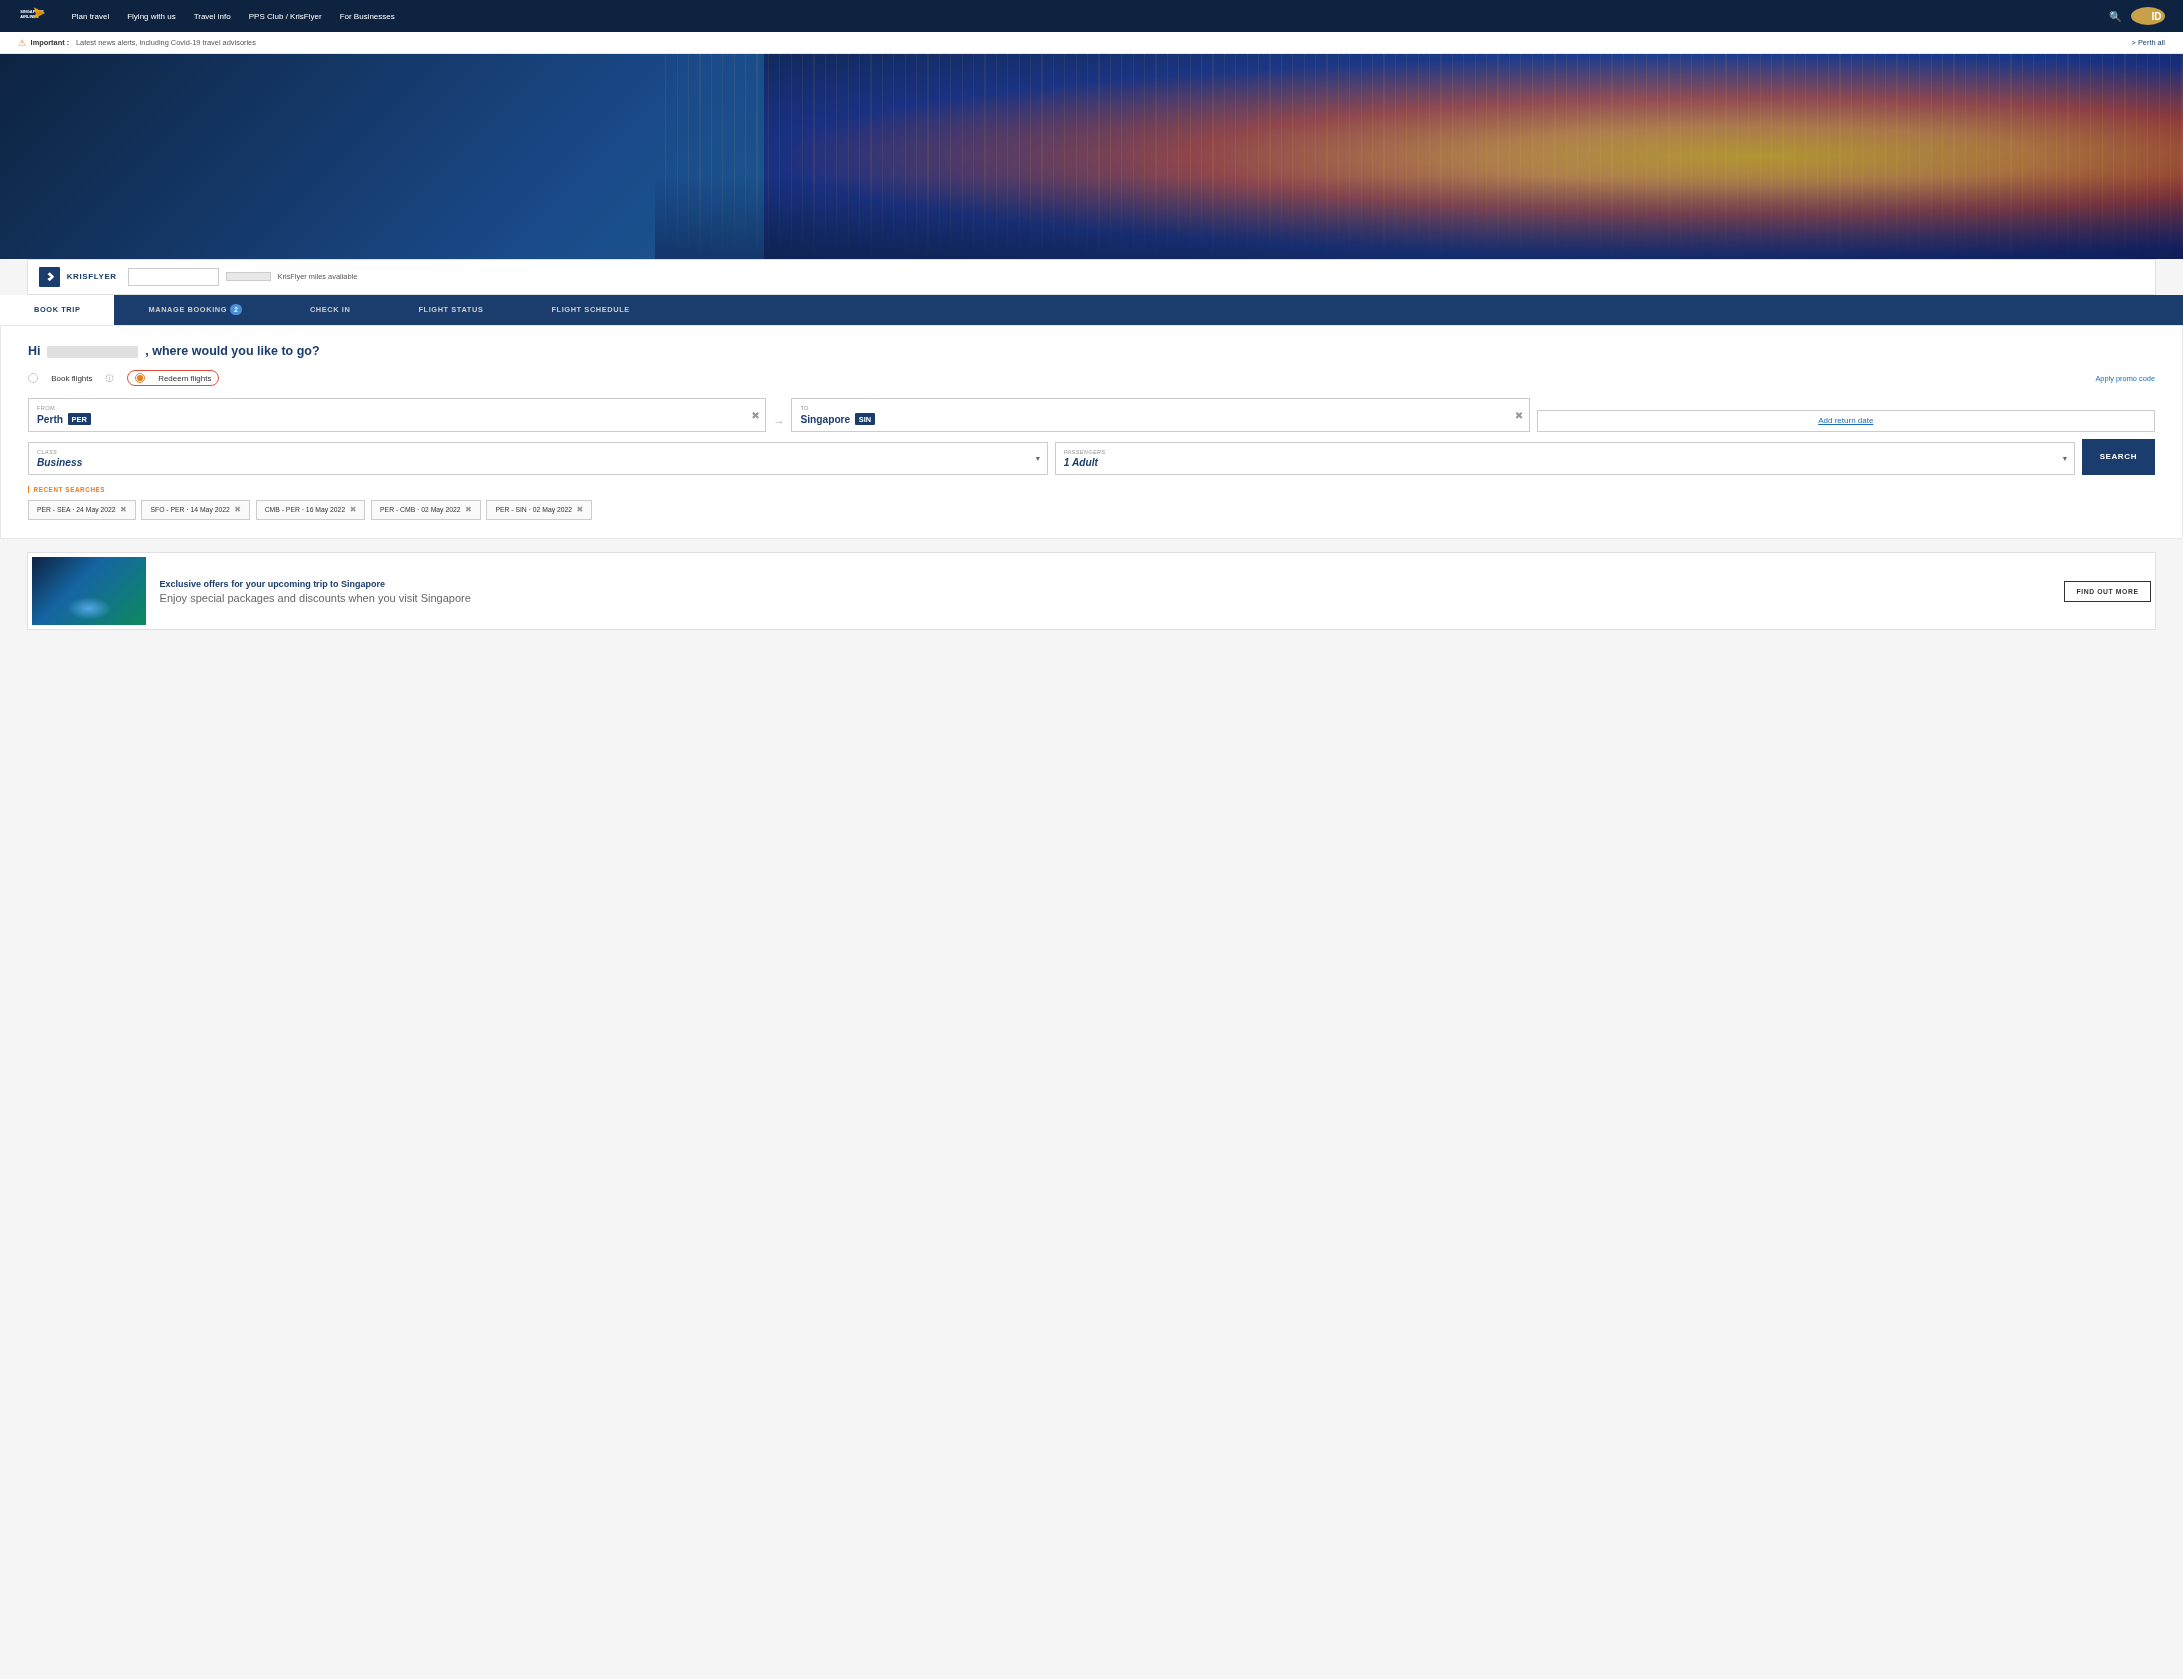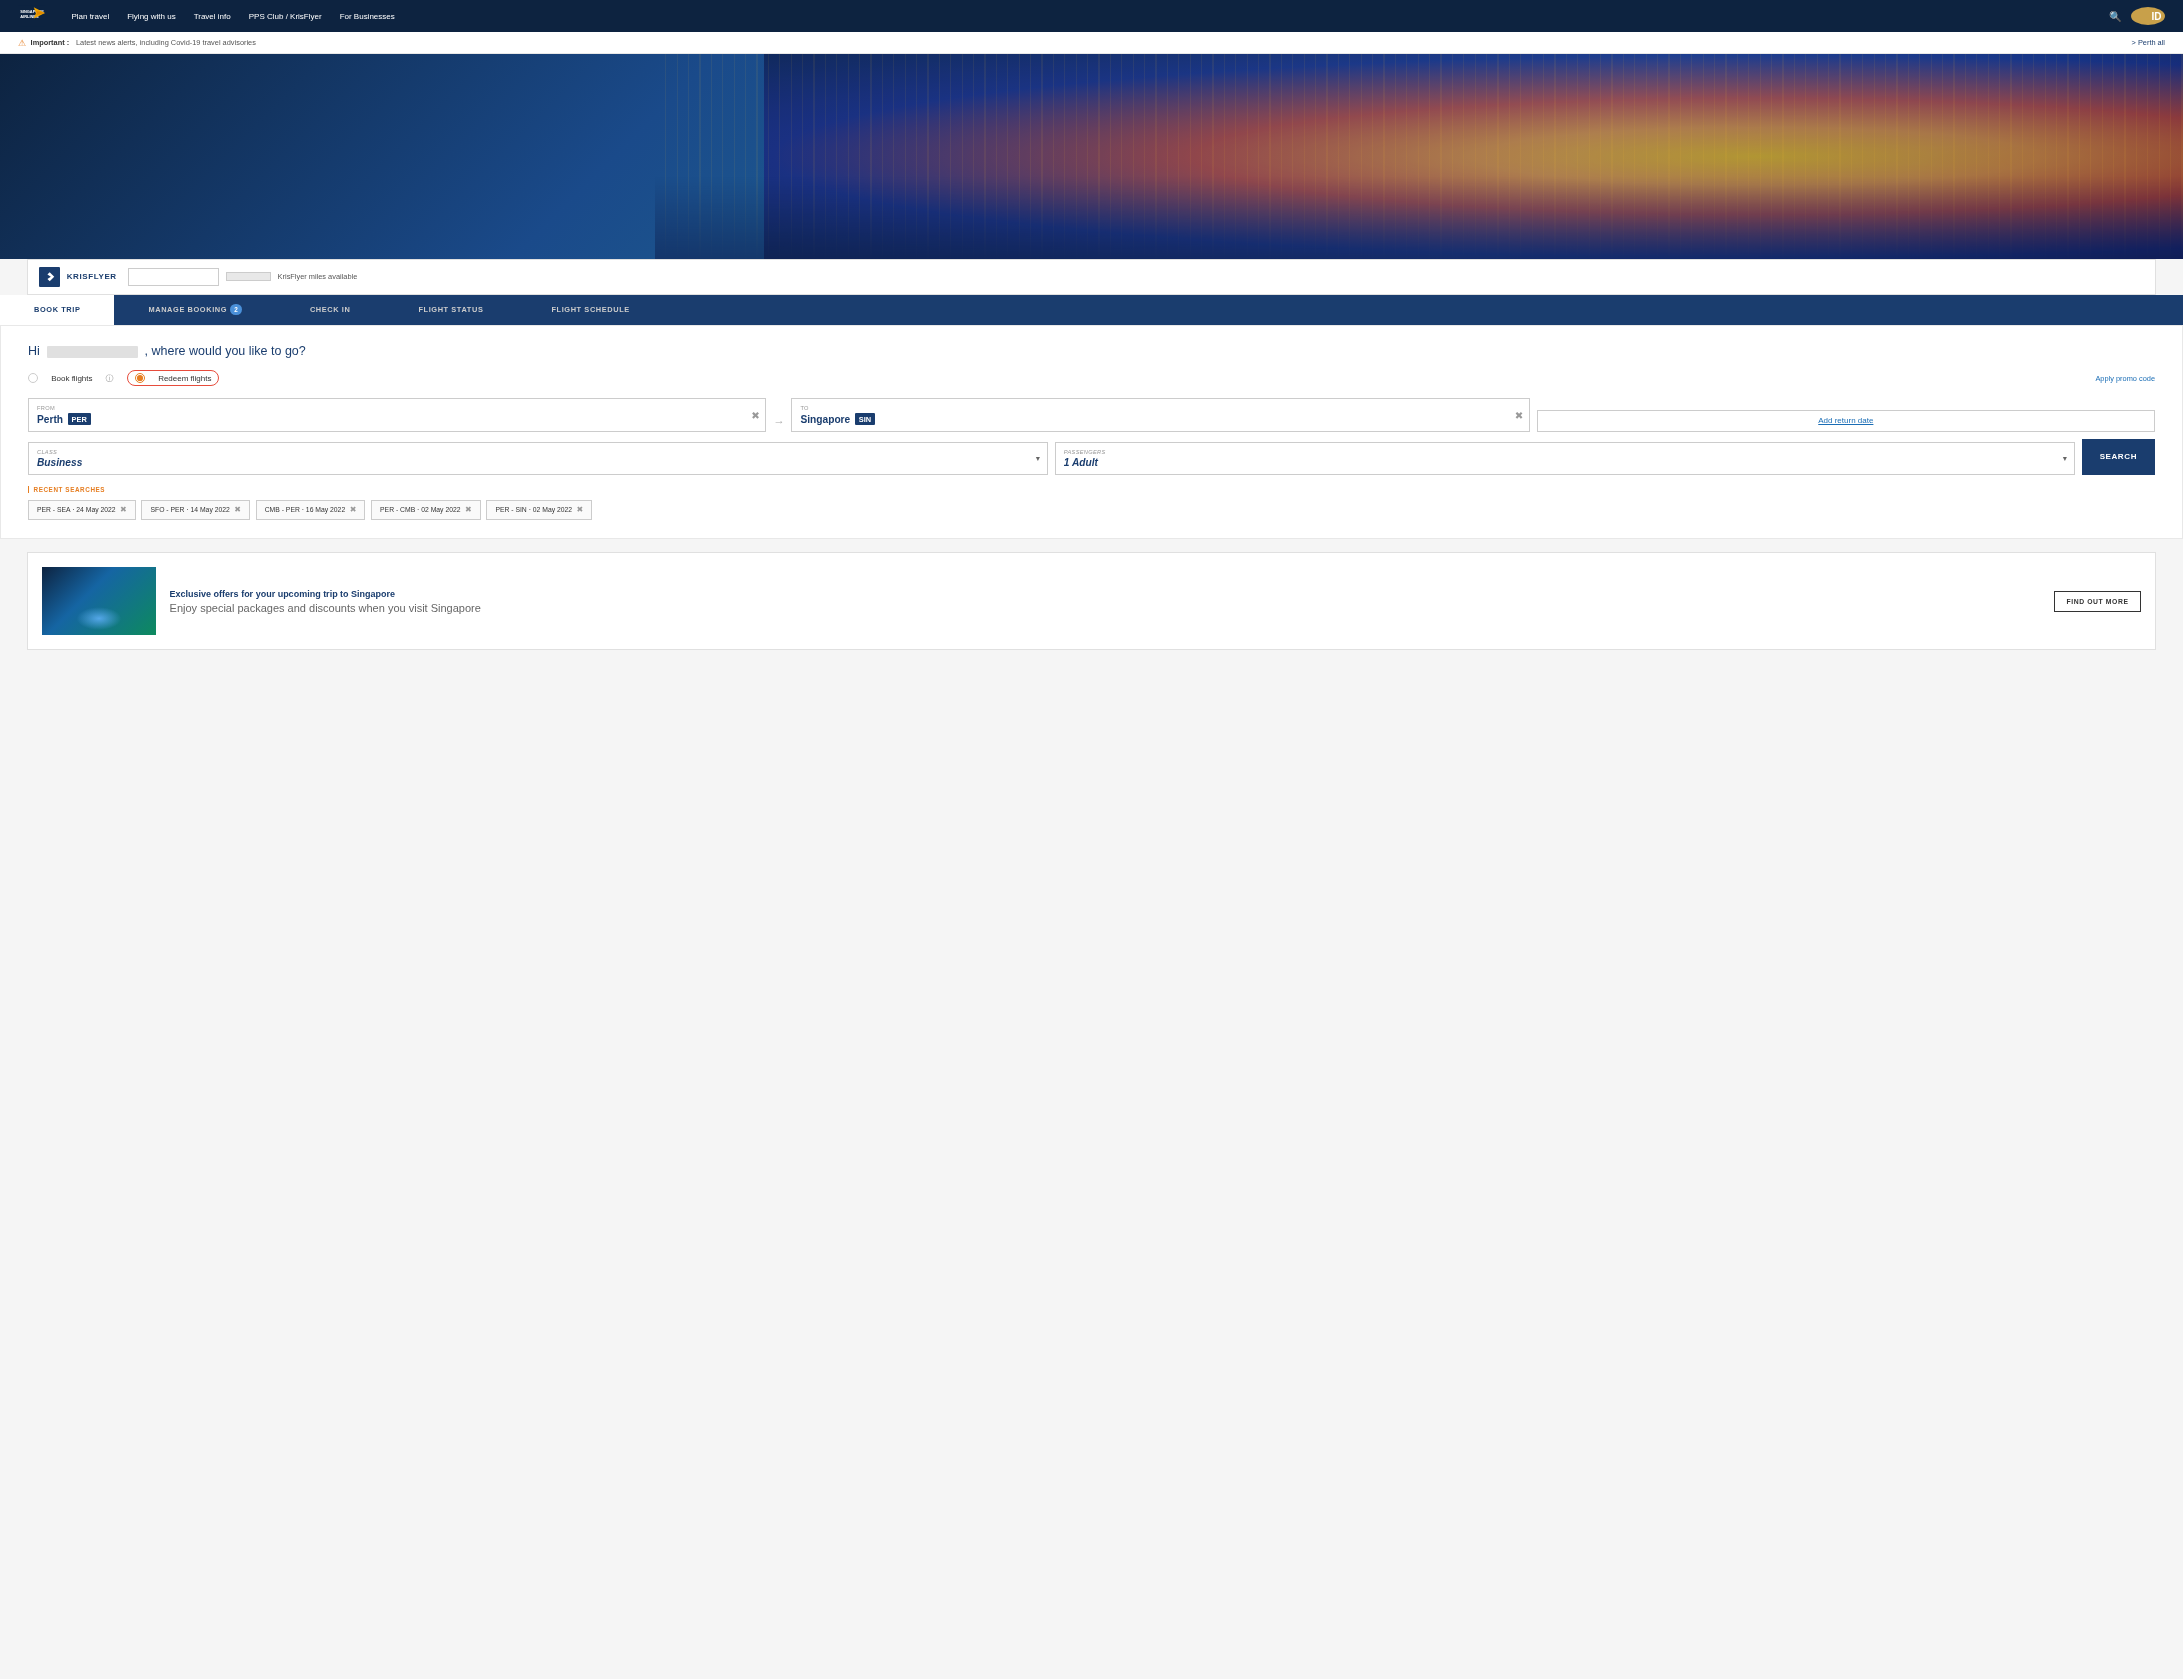--- a/index.html
+++ b/index.html
@@ -245,21 +245,21 @@
     
     .booking-panel {
       background: #fff;
       padding: 18px 27px;
       border: 0.6px solid #e8e8e8;
     }
     .greeting {
       font-size: 12.5px;
       color: #1a3d6e;
       margin-bottom: 11.4px;
-      font-weight: 400;
+      font-weight: 700;
     }
     .greeting-name {
       display: inline-block;
       background: #e0e0e0;
       width: 91px;
       height: 12.5px;
       border-radius: 1.1px;
       vertical-align: middle;
       margin: 0 3.4px;
     }
@@ -468,21 +468,21 @@
     }
 
     
     .promo-section {
       margin: 13.6px 27px 0;
       background: #fff;
       border: 0.6px solid #e0e0e0;
       display: flex;
       align-items: center;
       gap: 13.6px;
-      padding: 14px;
+      padding: 4px;
     }
     .promo-img {
       width: 114px;
       height: 68px;
       flex-shrink: 0;
       background: linear-gradient(135deg, #0d2340, #1565a3 40%, #0d8a5e 100%);
       position: relative;
       overflow: hidden;
     }
     .promo-img-glow {

